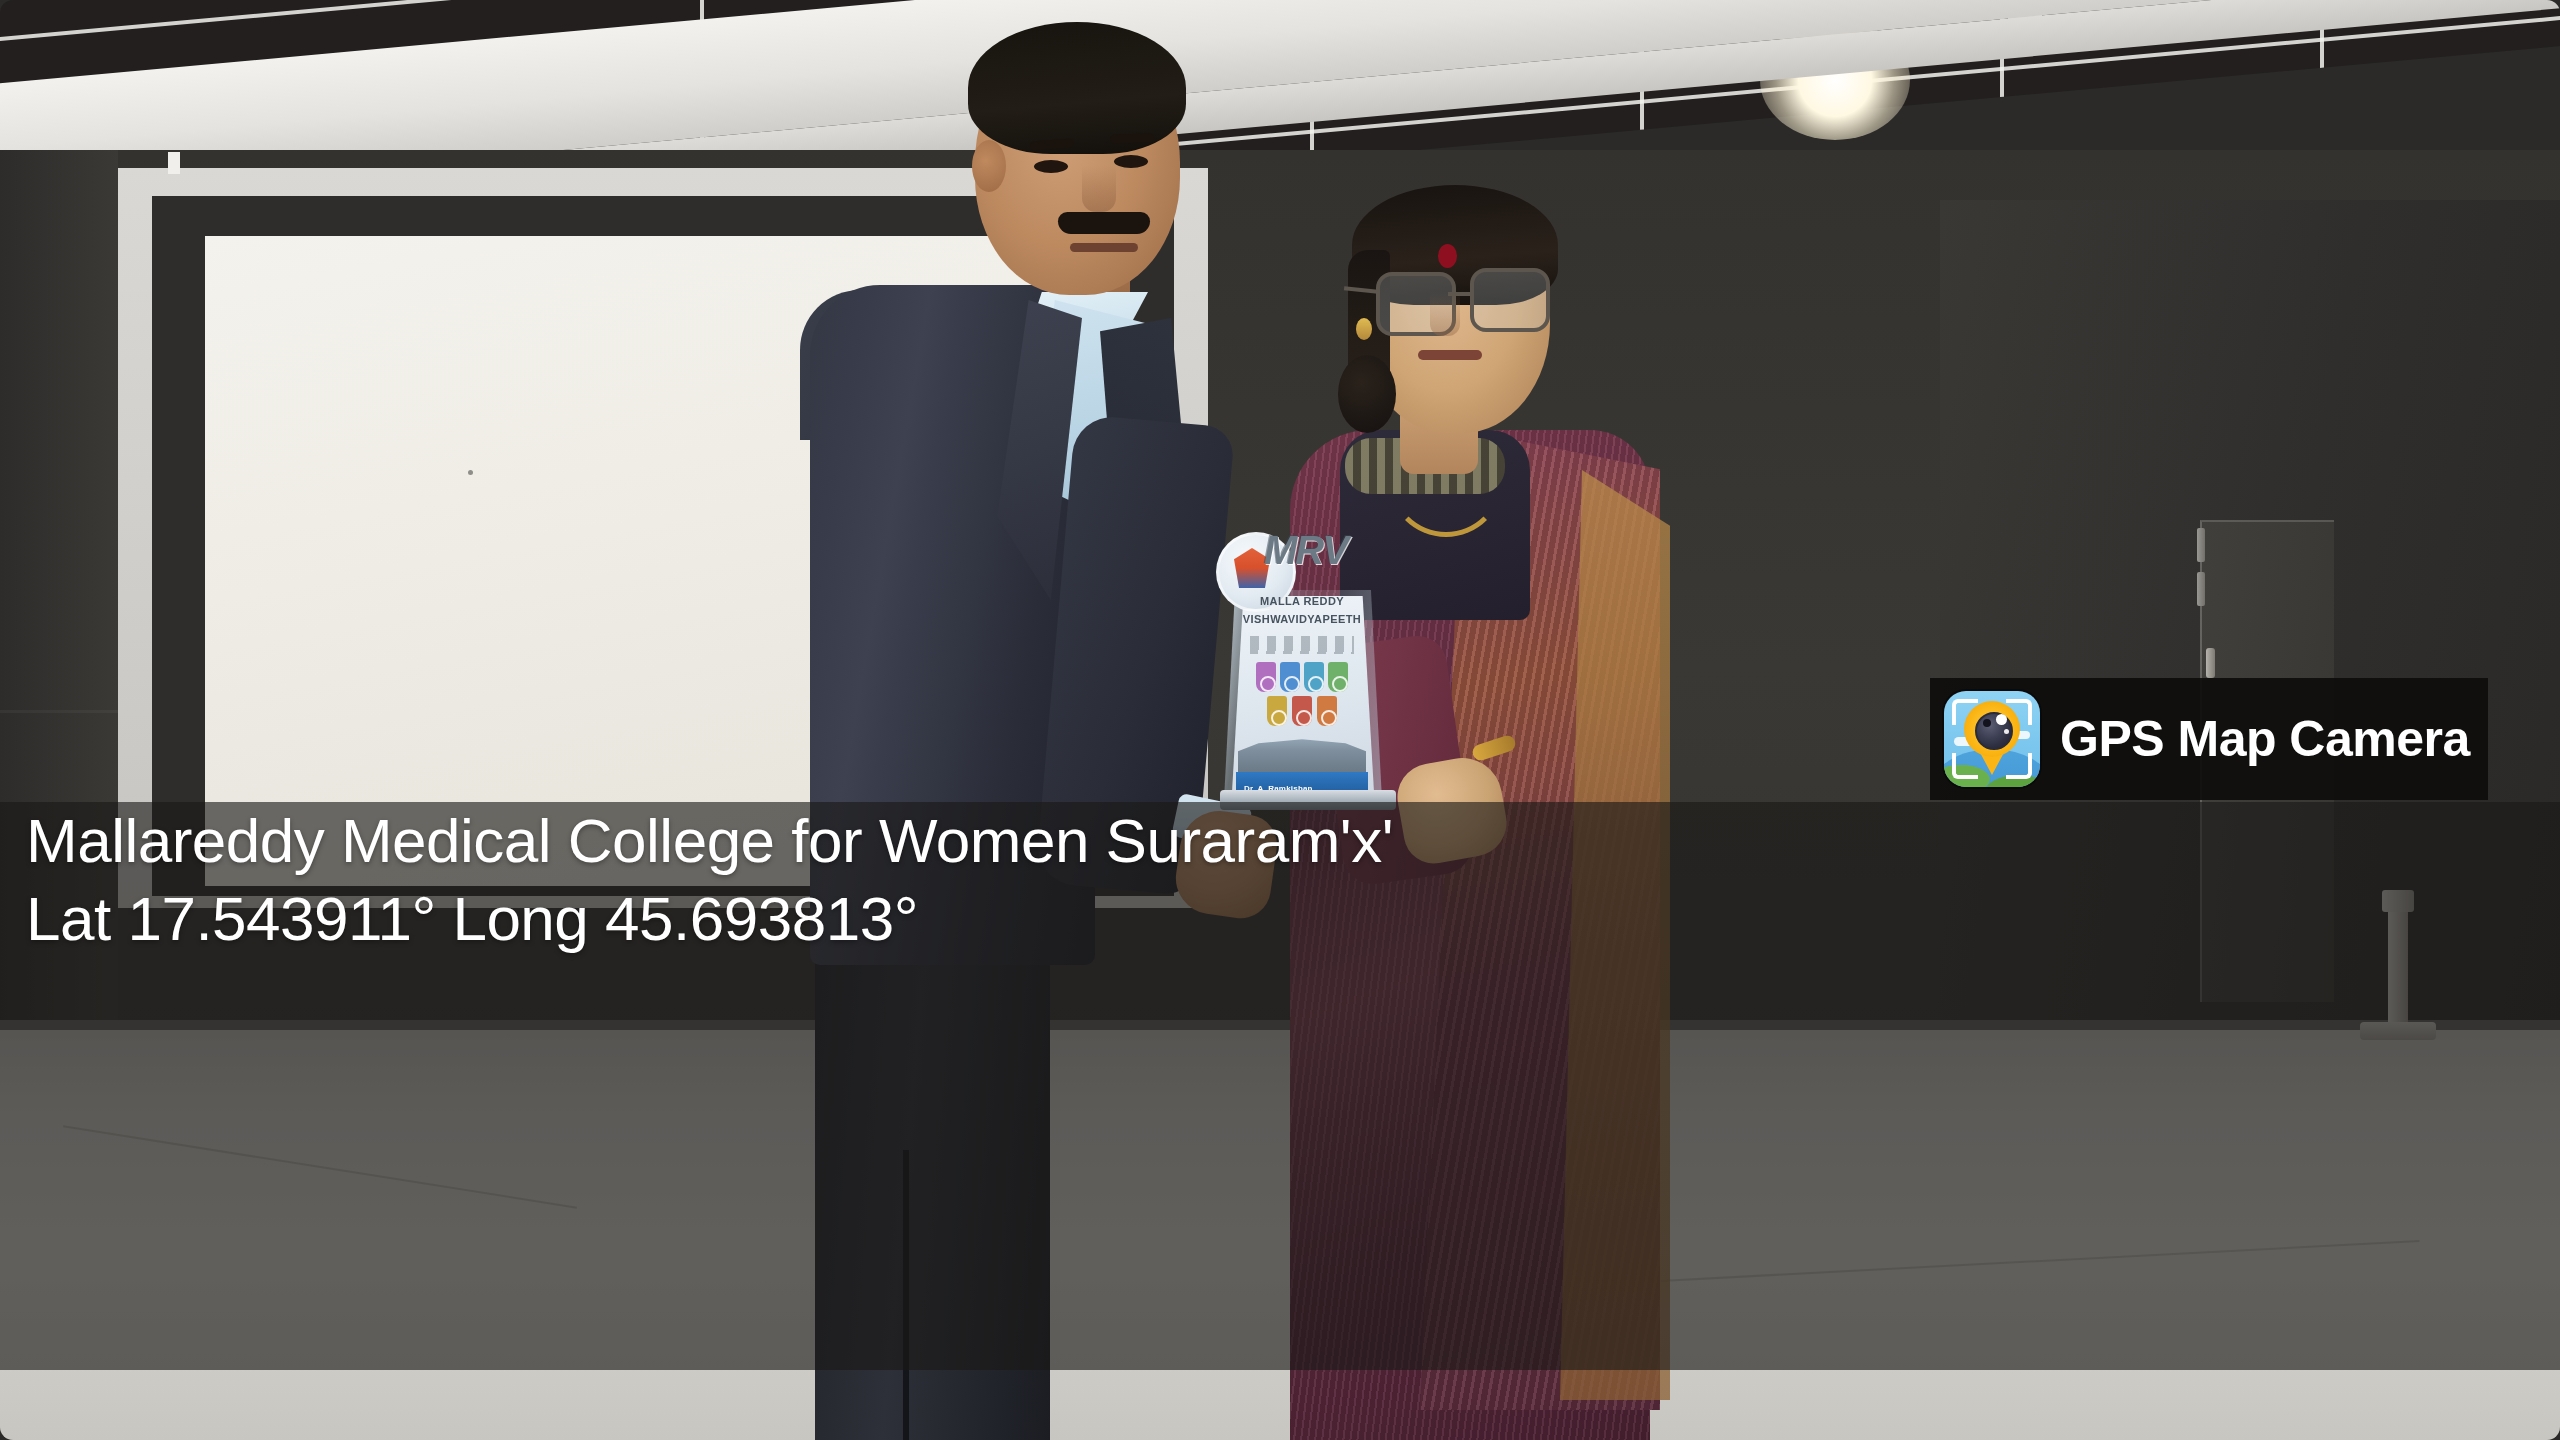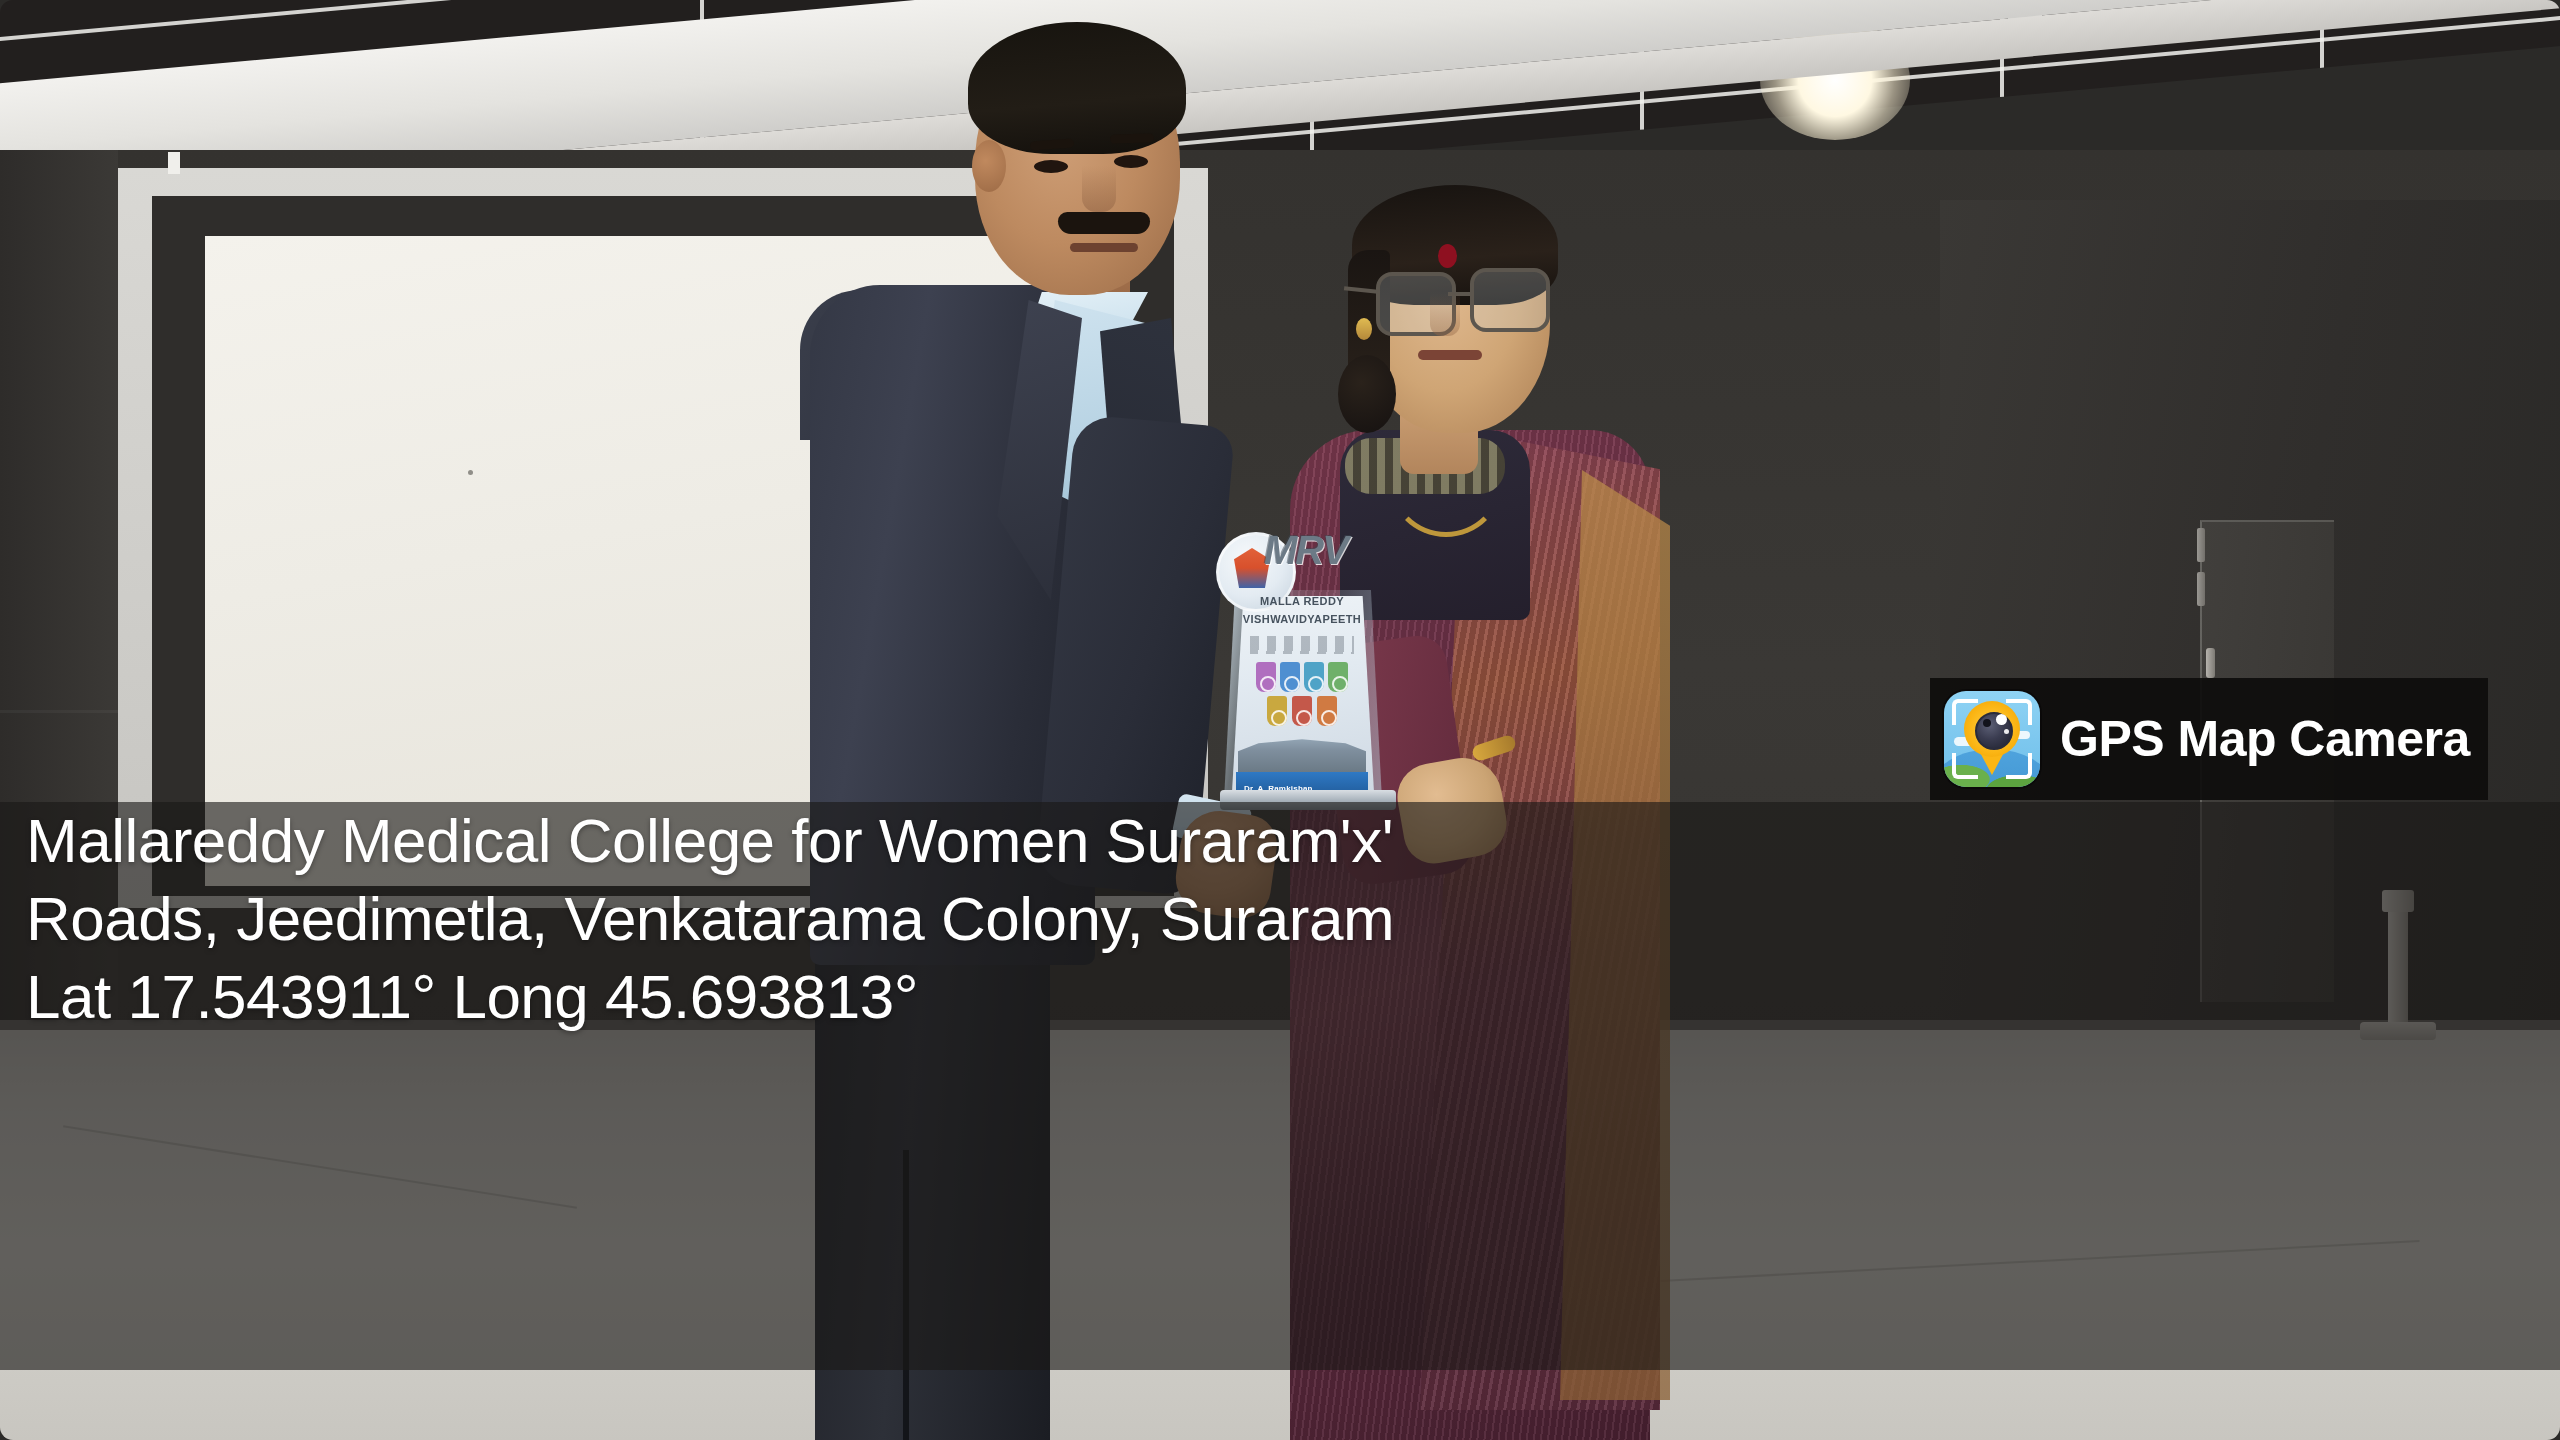--- a/index.html
+++ b/index.html
@@ -762,17 +762,16 @@
       <div class="vf tl"></div>
       <div class="vf tr"></div>
       <div class="vf bl"></div>
       <div class="vf br"></div>
     </div>
     <div class="logo-text">GPS Map Camera</div>
   </div>
 
   <div class="info-panel">
     <div class="info-line">Mallareddy Medical College for Women Suraram'x'</div>
-    <div class="info-line">Roads, Jeedimetla, Venkatarama Colony, Suraram</div>
     <div class="info-line">Lat 17.543911° Long 45.693813°</div>
   </div>
 
 </div>
 
 </body></html>

